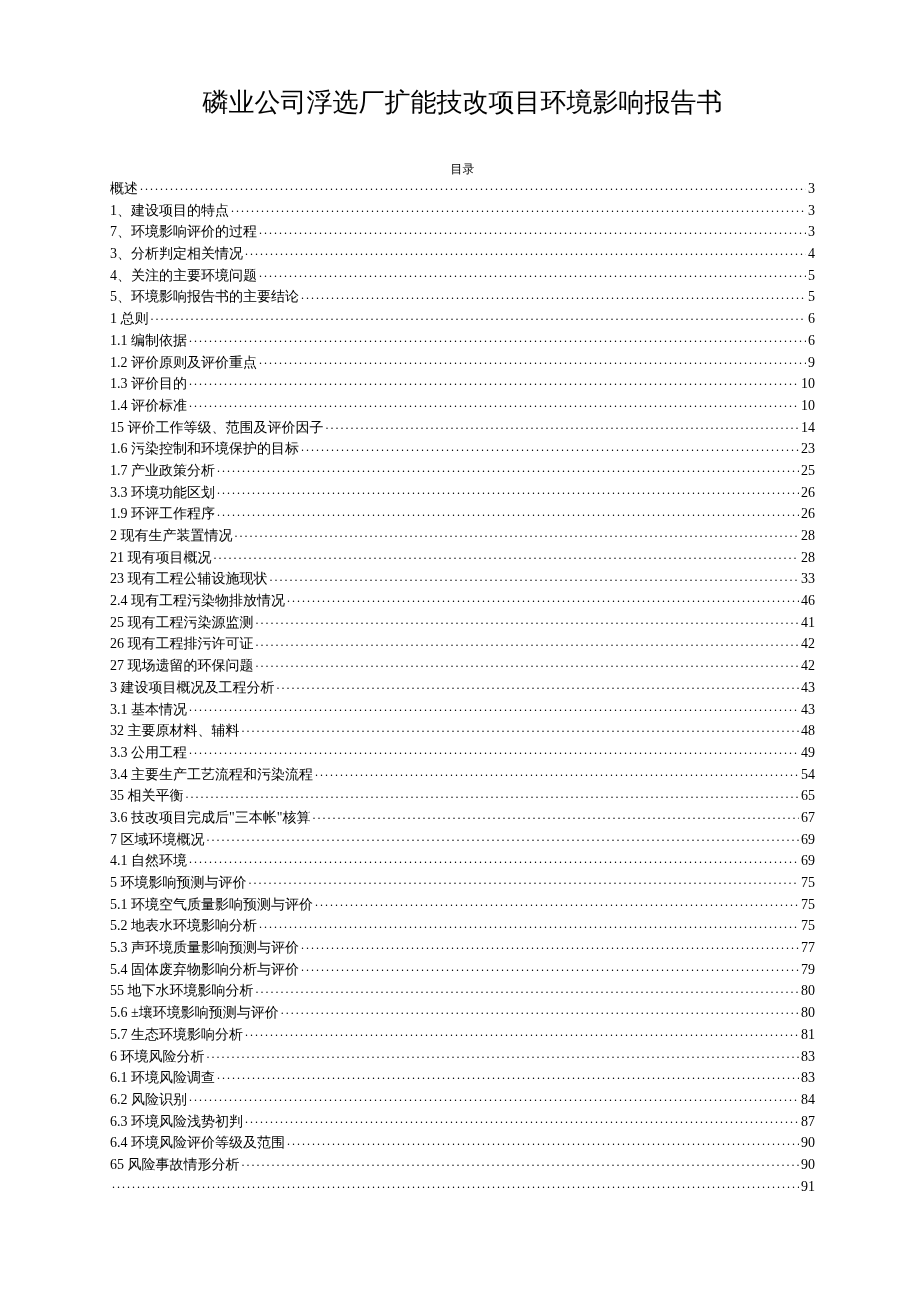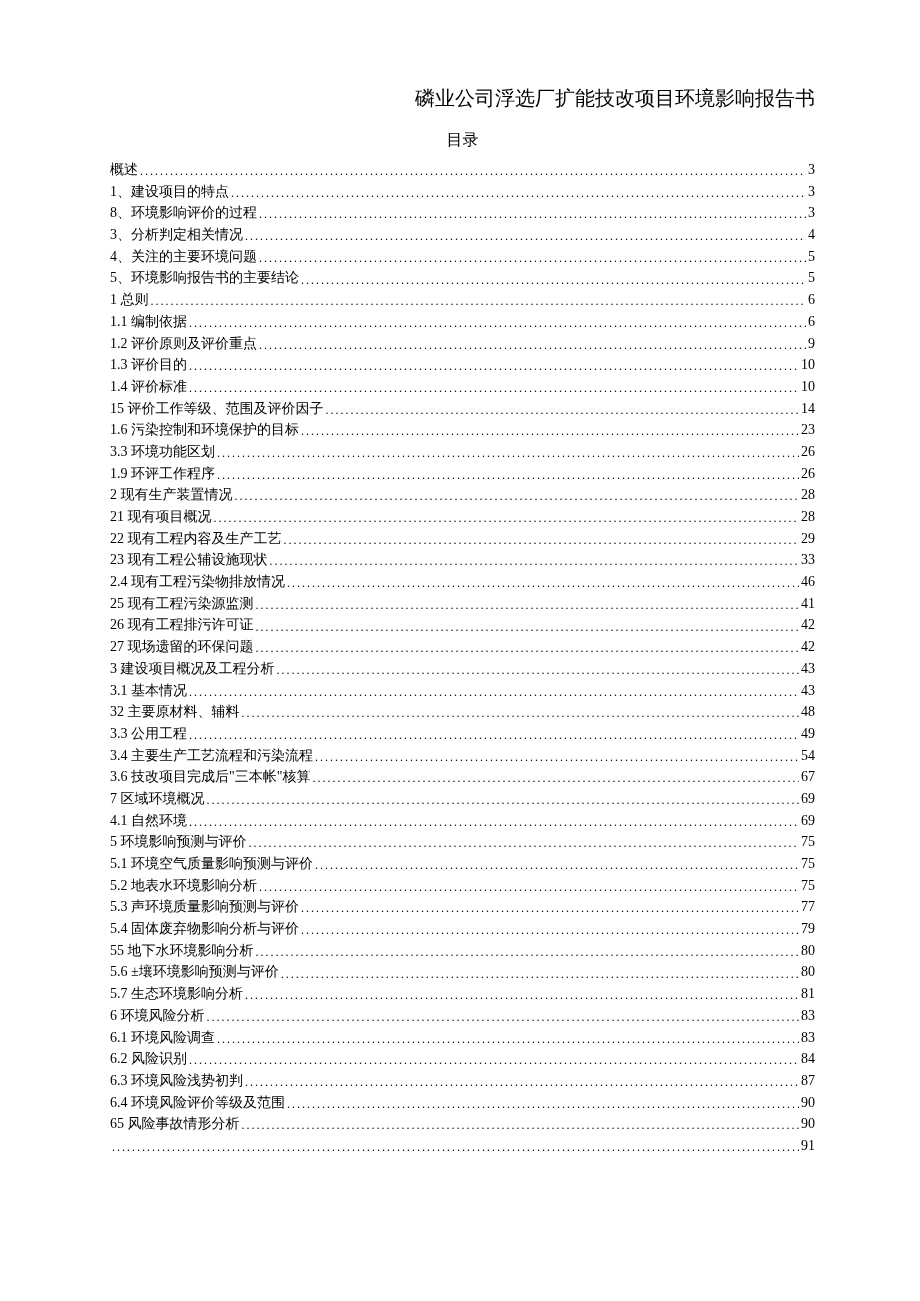--- a/index.html
+++ b/index.html
@@ -10,37 +10,36 @@
     body {
       font-family: "SimSun", "宋体", serif;
       background: #ffffff;
       width: 920px;
       margin: 0 auto;
       padding: 85px 105px 60px 110px;
       color: #000;
       font-size: 14px;
     }
     .doc-title {
-      text-align: right;
-      font-size: 20px;
+      text-align: center;
+      font-size: 26px;
       font-weight: normal;
-      margin-bottom: 18px;
+      margin-bottom: 41px;
       font-family: "SimSun", "宋体", serif;
     }
     .toc-heading {
       text-align: center;
-      font-size: 16px;
-      margin-bottom: 8px;
+      font-size: 12px;
     }
     .toc-list {
       list-style: none;
     }
     .toc-item {
       display: flex;
-      align-items: flex-end;
+      align-items: center;
       line-height: 1.55;
       font-size: 14px;
       white-space: nowrap;
     }
     .toc-label {
       flex: 0 0 auto;
     }
     .toc-dots {
       flex: 1 1 auto;
       overflow: hidden;
@@ -73,21 +72,21 @@
       <span class="toc-label">概述</span>
       <span class="toc-dots"></span>
       <span class="toc-page">3</span>
     </li>
     <li class="toc-item">
       <span class="toc-label">1、建设项目的特点</span>
       <span class="toc-dots"></span>
       <span class="toc-page">3</span>
     </li>
     <li class="toc-item">
-      <span class="toc-label">8、环境影响评价的过程</span>
+      <span class="toc-label">7、环境影响评价的过程</span>
       <span class="toc-dots"></span>
       <span class="toc-page">3</span>
     </li>
     <li class="toc-item">
       <span class="toc-label">3、分析判定相关情况</span>
       <span class="toc-dots"></span>
       <span class="toc-page">4</span>
     </li>
     <li class="toc-item">
       <span class="toc-label">4、关注的主要环境问题</span>
@@ -128,45 +127,45 @@
       <span class="toc-label">15 评价工作等级、范围及评价因子</span>
       <span class="toc-dots"></span>
       <span class="toc-page">14</span>
     </li>
     <li class="toc-item">
       <span class="toc-label">1.6  污染控制和环境保护的目标</span>
       <span class="toc-dots"></span>
       <span class="toc-page">23</span>
     </li>
     <li class="toc-item">
+      <span class="toc-label">1.7  产业政策分析</span>
+      <span class="toc-dots"></span>
+      <span class="toc-page">25</span>
+    </li>
+    <li class="toc-item">
       <span class="toc-label">3.3  环境功能区划</span>
       <span class="toc-dots"></span>
       <span class="toc-page">26</span>
     </li>
     <li class="toc-item">
       <span class="toc-label">1.9  环评工作程序</span>
       <span class="toc-dots"></span>
       <span class="toc-page">26</span>
     </li>
     <li class="toc-item">
       <span class="toc-label">2 现有生产装置情况</span>
       <span class="toc-dots"></span>
       <span class="toc-page">28</span>
     </li>
     <li class="toc-item">
       <span class="toc-label">21 现有项目概况</span>
       <span class="toc-dots"></span>
       <span class="toc-page">28</span>
     </li>
     <li class="toc-item">
-      <span class="toc-label">22 现有工程内容及生产工艺</span>
-      <span class="toc-dots"></span>
-      <span class="toc-page">29</span>
-    </li>
-    <li class="toc-item">
       <span class="toc-label">23 现有工程公辅设施现状</span>
       <span class="toc-dots"></span>
       <span class="toc-page">33</span>
     </li>
     <li class="toc-item">
       <span class="toc-label">2.4 现有工程污染物排放情况</span>
       <span class="toc-dots"></span>
       <span class="toc-page">46</span>
     </li>
     <li class="toc-item">
@@ -201,20 +200,25 @@
     </li>
     <li class="toc-item">
       <span class="toc-label">3.3  公用工程</span>
       <span class="toc-dots"></span>
       <span class="toc-page">49</span>
     </li>
     <li class="toc-item">
       <span class="toc-label">3.4  主要生产工艺流程和污染流程</span>
       <span class="toc-dots"></span>
       <span class="toc-page">54</span>
+    </li>
+    <li class="toc-item">
+      <span class="toc-label">35 相关平衡</span>
+      <span class="toc-dots"></span>
+      <span class="toc-page">65</span>
     </li>
     <li class="toc-item">
       <span class="toc-label">3.6  技改项目完成后"三本帐"核算</span>
       <span class="toc-dots"></span>
       <span class="toc-page">67</span>
     </li>
     <li class="toc-item">
       <span class="toc-label">7 区域环境概况</span>
       <span class="toc-dots"></span>
       <span class="toc-page">69</span>

